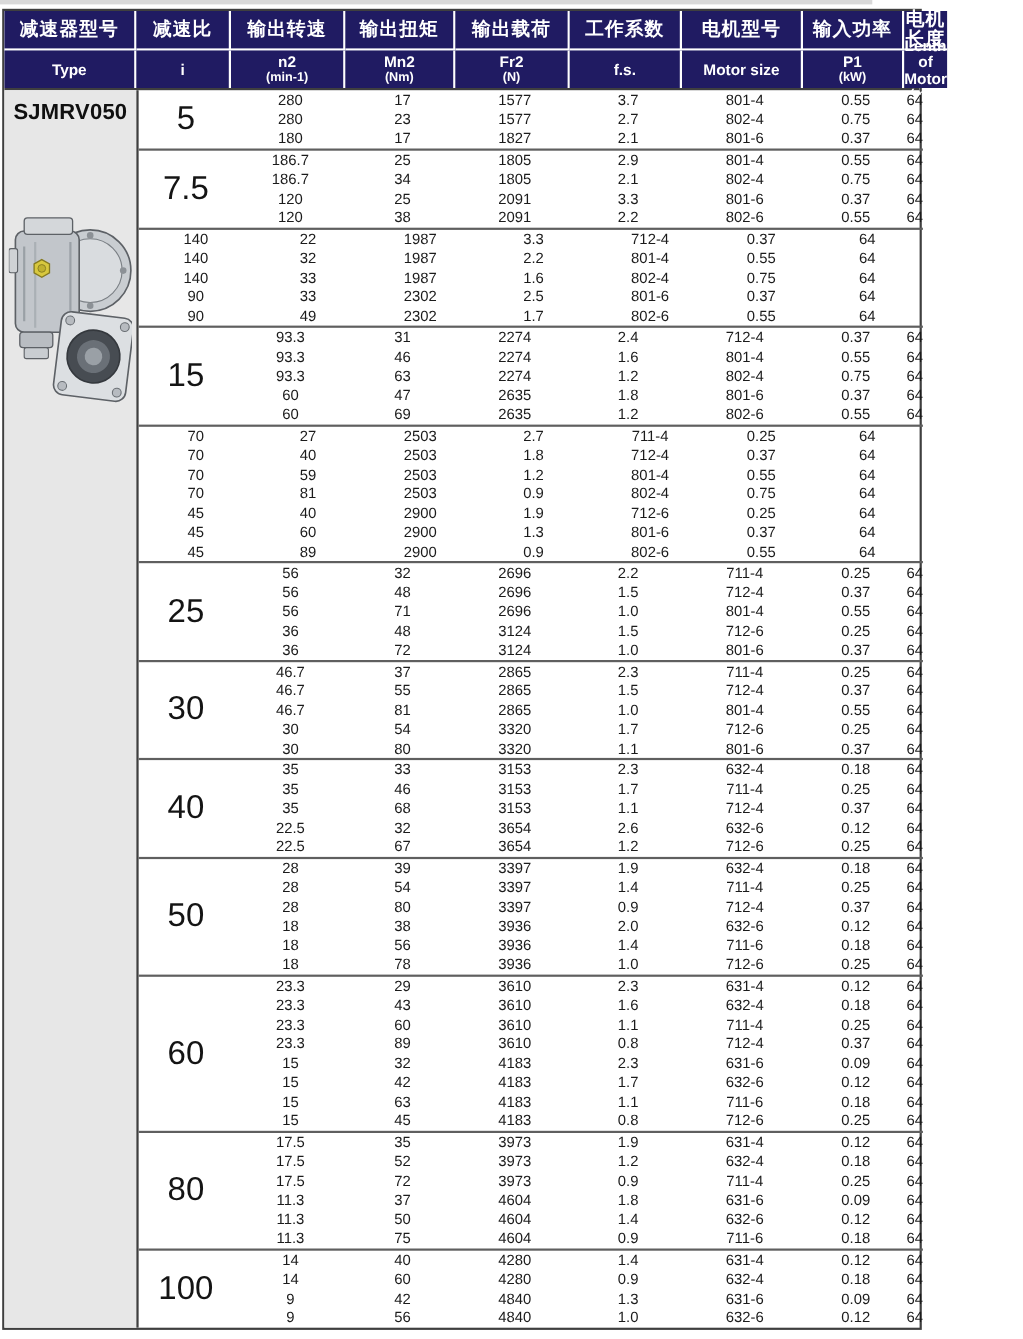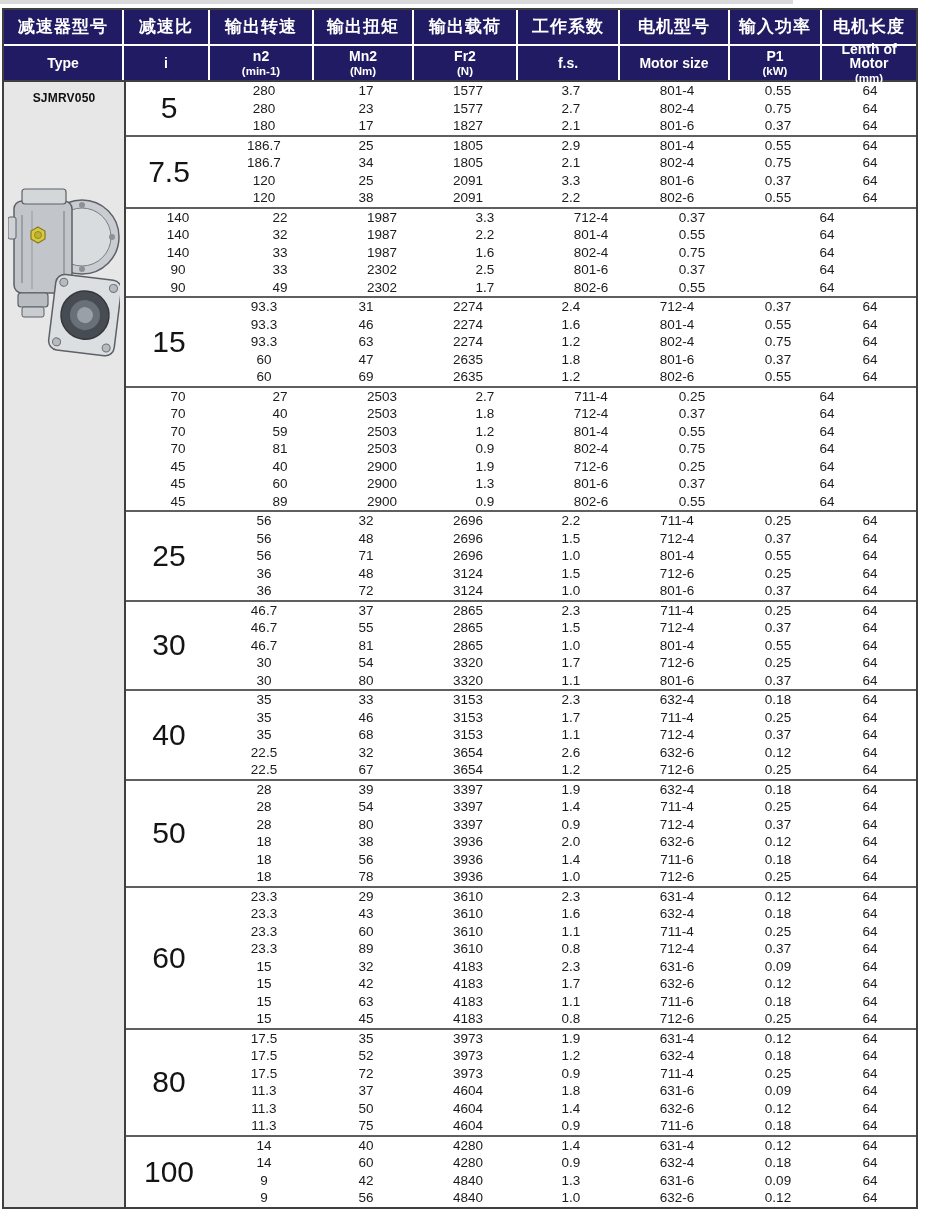--- a/index.html
+++ b/index.html
@@ -14,21 +14,21 @@
   body{
     width:930px;height:1217px;position:relative;
     font-family:"Liberation Sans","DejaVu Sans",sans-serif;
     color:var(--ink);
   }
   .top-artifact{
     position:absolute;top:0;left:0;width:793px;height:4px;
     background:#d9d9d9;
   }
   .tbl{
-    position:absolute;top:8px;left:2px;width:916px;
+    position:absolute;top:8px;left:2px;width:836px;
     border:2px solid var(--border-dark);
     background:#fff;
   }
   
   .thead{
     display:grid;
     grid-template-columns:120px 86px 104px 100px 104px 102px 110px 92px 1fr;
     grid-template-rows:36px 34px;
     background:#fff;
     border-bottom:2px solid var(--border-dark);
@@ -46,21 +46,21 @@
   .hcell.en .sub{font-size:11.5px;margin-top:1px;}
   
   .tbody{display:flex;align-items:stretch;}
   .type-col{
     width:122px;flex:0 0 122px;
     background:var(--typebg);
     border-right:2px solid var(--border-dark);
     display:flex;flex-direction:column;align-items:center;
   }
   .model{
-    font-weight:bold;font-size:12px;color:#101010;
+    font-weight:bold;font-size:20px;color:#101010;
     padding-top:9px;letter-spacing:.2px;
   }
   .product-img{margin-top:52px;}
   .groups{flex:1;display:flex;flex-direction:column;}
   .group{display:flex;border-bottom:2px solid var(--sep);}
   .group:last-child{border-bottom:none;}
   .i-cell{
     width:86px;flex:0 0 86px;
     display:flex;align-items:center;justify-content:center;
     font-size:30px;color:#141414;

